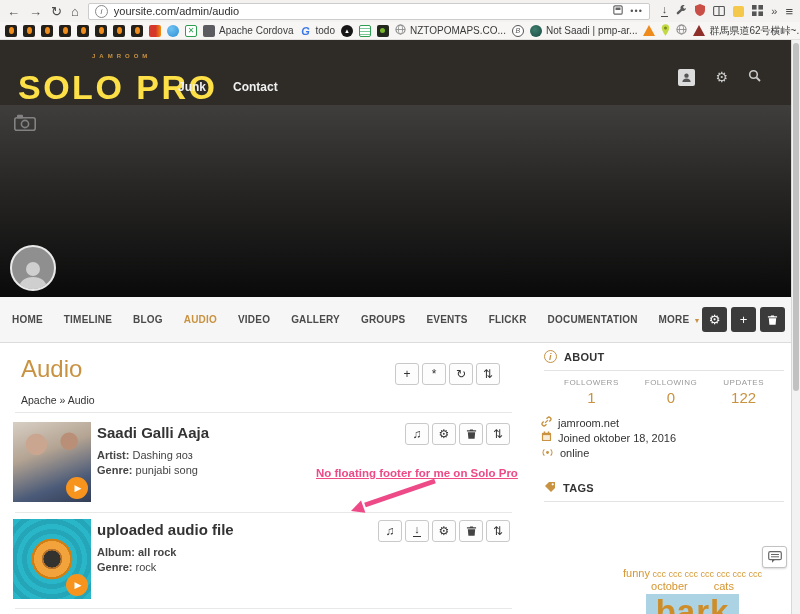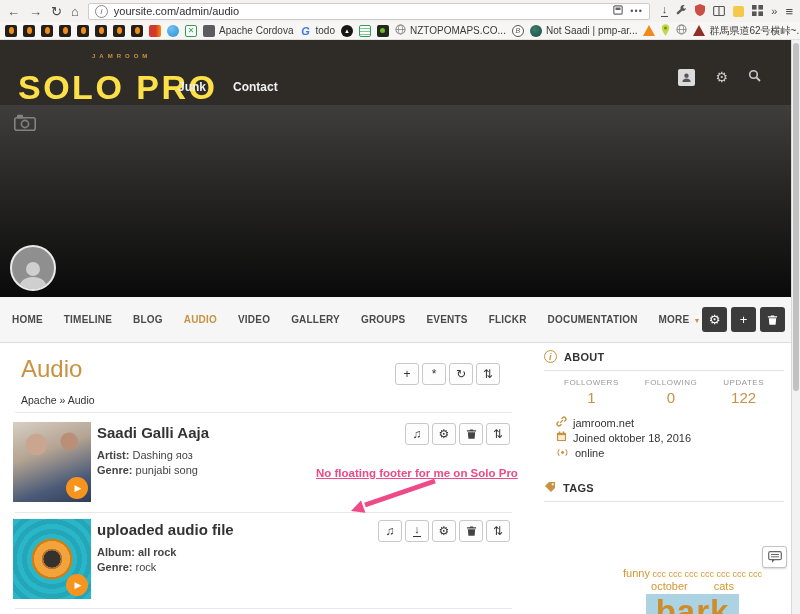--- a/index.html
+++ b/index.html
@@ -112,21 +112,21 @@
             font-weight:bold;color:#333;letter-spacing:.3px;}
   .about-head{top:7px;} .tags-head{top:138px;}
   .info-badge{width:13px;height:13px;border:1.5px solid #c89241;color:#c89241;border-radius:50%;
               font-size:9px;font-style:italic;display:flex;align-items:center;justify-content:center;
               box-sizing:border-box;font-weight:bold;}
   .side-rule{position:absolute;left:4px;right:4px;border-top:1px solid #e3e3e3;height:0;}
   .stats{position:absolute;left:4px;right:4px;top:35px;display:flex;justify-content:space-between;
          padding:0 20px;text-align:center;}
   .stat-label{font-size:8px;color:#999;letter-spacing:.5px;}
   .stat-value{font-size:15px;color:#c89241;margin-top:2px;}
-  .details{position:absolute;left:16px;top:72px;font-size:11px;color:#333;}
+  .details{position:absolute;left:1px;top:72px;font-size:11px;color:#333;}
   .d-row{display:flex;align-items:center;gap:6px;height:15px;}
   .tag-cloud{position:absolute;left:55px;top:224px;width:195px;text-align:center;color:#d6952f;line-height:1.2;}
   .tc-1{font-size:9px;letter-spacing:.5px;}
   .tc-2{font-size:9px;} .tc-2 .big{font-size:11px;}
   .tc-3{font-size:11px;} .tc-3 .sp{display:inline-block;width:26px;}
   .tc-bark{font-size:33px;font-weight:bold;color:#cf8d2a;background:#abd3e4;padding:0 10px;
            letter-spacing:1px;line-height:1.1;display:inline-block;margin-top:1px;}
   
   .float-chat{position:absolute;left:762px;top:203px;width:25px;height:22px;background:#fff;
               border:1px solid #c2c2c2;border-radius:3px;display:flex;align-items:center;

